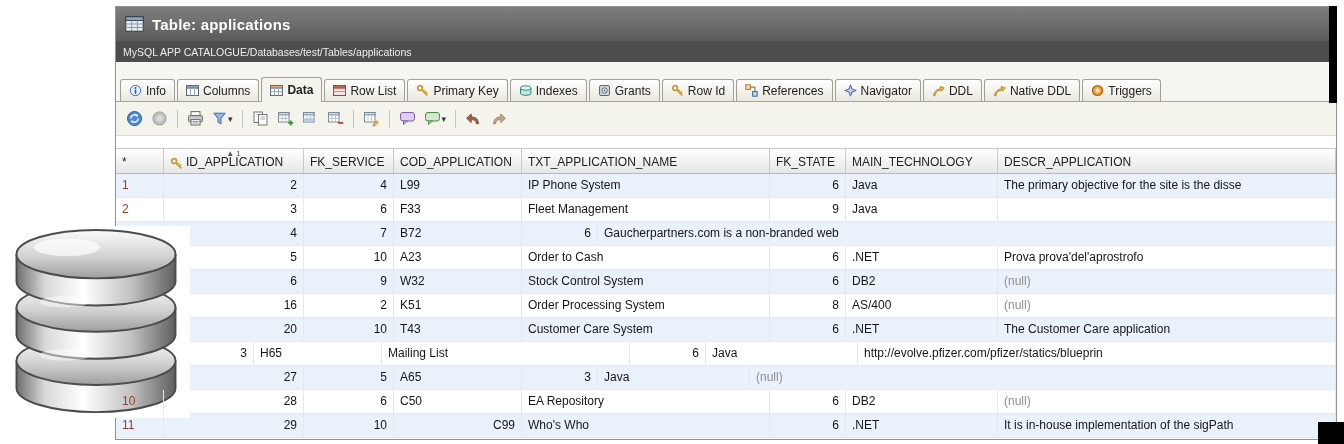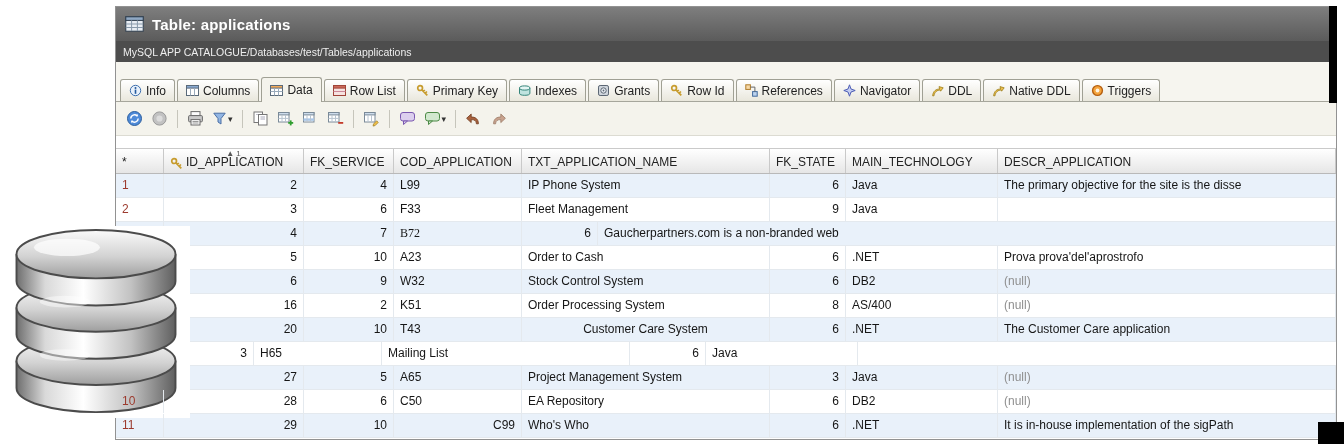--- a/index.html
+++ b/index.html
@@ -10,21 +10,21 @@
   .window{position:absolute;left:115px;top:6px;width:1222px;height:434px;border:1px solid #929292;background:#fff;display:flex;flex-direction:column;overflow:hidden}
 
   .titlebar{flex:0 0 34px;background:linear-gradient(#7e7e7e,#5b5b5b);display:flex;align-items:center;gap:8px;padding:0 9px}
   .title-icon{display:flex;align-items:center}
   .title{color:#fff;font-weight:bold;font-size:15px;letter-spacing:.2px}
 
   .pathbar{flex:0 0 21px;background:#4d4d4d;color:#eee;font-size:10.5px;display:flex;align-items:center;padding:0 7px}
 
   .tabstrip{flex:0 0 40px;background:#f6f5ef;display:flex;align-items:flex-end;padding:0 4px;border-bottom:1px solid #a6a69c}
   .tab{display:flex;align-items:center;gap:4px;padding:0 8px;height:22px;border:1px solid #a0a094;border-bottom:none;border-radius:3px 3px 0 0;background:linear-gradient(#ffffff,#e9e7dc);font-size:12px;color:#222;margin-right:2px;cursor:pointer;white-space:nowrap}
-  .tab.active{background:#f4f3ec;font-weight:normal;height:25px;margin-bottom:-1px;z-index:2}
+  .tab.active{background:#f4f3ec;font-weight:bold;height:25px;margin-bottom:-1px;z-index:2}
   .tab-icon{display:inline-flex;align-items:center}
 
   .toolbar{flex:0 0 34px;background:#f4f3ec;display:flex;align-items:center;gap:2px;padding:0 7px;border-bottom:1px solid #dcdbd2}
   .tbtn{display:flex;align-items:center;background:transparent;border:1px solid transparent;border-radius:2px;padding:2px;cursor:pointer}
   .tb-icon{display:inline-flex}
   .caret{font-size:9px;color:#333;margin-left:1px}
   .tsep{width:1px;height:18px;background:#c6c5bb;margin:0 4px}
 
   .gap{flex:0 0 12px;background:#fff}
 
@@ -378,21 +378,21 @@
             <div class="cell align-left" style="width: 128px;">F33</div>
             <div class="cell align-left" style="width: 248px;">Fleet Management</div>
             <div class="cell align-right" style="width: 76px;">9</div>
             <div class="cell align-left" style="width: 152px;">Java</div>
             <div class="cell align-left" style="flex: 1 1 auto;"></div>
           </div>
           <div class="grow odd">
             <div class="cell rownum align-left" style="width: 48px;">3</div>
             <div class="cell align-right" style="width: 140px;">4</div>
             <div class="cell align-right" style="width: 90px;">7</div>
-            <div class="cell align-left" style="width: 128px; font-family: Liberation Serif, serif;">B72</div>
+            <div class="cell align-left" style="width: 128px;">B72</div>
             <div class="cell align-right" style="width: 76px;">6</div>
             <div class="cell align-left" style="flex: 1 1 auto;">Gaucherpartners.com is a non-branded web</div>
           </div>
           <div class="grow even">
             <div class="cell rownum align-left" style="width: 48px;">4</div>
             <div class="cell align-right" style="width: 140px;">5</div>
             <div class="cell align-right" style="width: 90px;">10</div>
             <div class="cell align-left" style="width: 128px;">A23</div>
             <div class="cell align-left" style="width: 248px;">Order to Cash</div>
             <div class="cell align-right" style="width: 76px;">6</div>
@@ -417,39 +417,39 @@
             <div class="cell align-left" style="width: 248px;">Order Processing System</div>
             <div class="cell align-right" style="width: 76px;">8</div>
             <div class="cell align-left" style="width: 152px;">AS/400</div>
             <div class="cell align-left null" style="flex: 1 1 auto;">(null)</div>
           </div>
           <div class="grow odd">
             <div class="cell rownum align-left" style="width: 48px;">7</div>
             <div class="cell align-right" style="width: 140px;">20</div>
             <div class="cell align-right" style="width: 90px;">10</div>
             <div class="cell align-left" style="width: 128px;">T43</div>
-            <div class="cell align-left" style="width: 248px; text-align: center;">Customer Care System</div>
+            <div class="cell align-left" style="width: 248px;">Customer Care System</div>
             <div class="cell align-right" style="width: 76px;">6</div>
             <div class="cell align-left" style="width: 152px;">.NET</div>
             <div class="cell align-left" style="flex: 1 1 auto;">The Customer Care application</div>
           </div>
           <div class="grow even">
             <div class="cell rownum align-left" style="width: 48px;">8</div>
             <div class="cell align-right" style="width: 90px;">3</div>
             <div class="cell align-left" style="width: 128px;">H65</div>
             <div class="cell align-left" style="width: 248px;">Mailing List</div>
             <div class="cell align-right" style="width: 76px;">6</div>
             <div class="cell align-left" style="width: 152px;">Java</div>
+            <div class="cell align-left" style="flex: 1 1 auto;">http://evolve.pfizer.com/pfizer/statics/blueprin</div>
           </div>
           <div class="grow odd">
             <div class="cell rownum align-left" style="width: 48px;">9</div>
             <div class="cell align-right" style="width: 140px;">27</div>
             <div class="cell align-right" style="width: 90px;">5</div>
             <div class="cell align-left" style="width: 128px;">A65</div>
-            <div class="cell align-left" style="width: 248px;">Project Management System</div>
             <div class="cell align-right" style="width: 76px;">3</div>
             <div class="cell align-left" style="width: 152px;">Java</div>
             <div class="cell align-left null" style="flex: 1 1 auto;">(null)</div>
           </div>
           <div class="grow even">
             <div class="cell rownum align-left" style="width: 48px;">10</div>
             <div class="cell align-right" style="width: 140px;">28</div>
             <div class="cell align-right" style="width: 90px;">6</div>
             <div class="cell align-left" style="width: 128px;">C50</div>
             <div class="cell align-left" style="width: 248px;">EA Repository</div>

